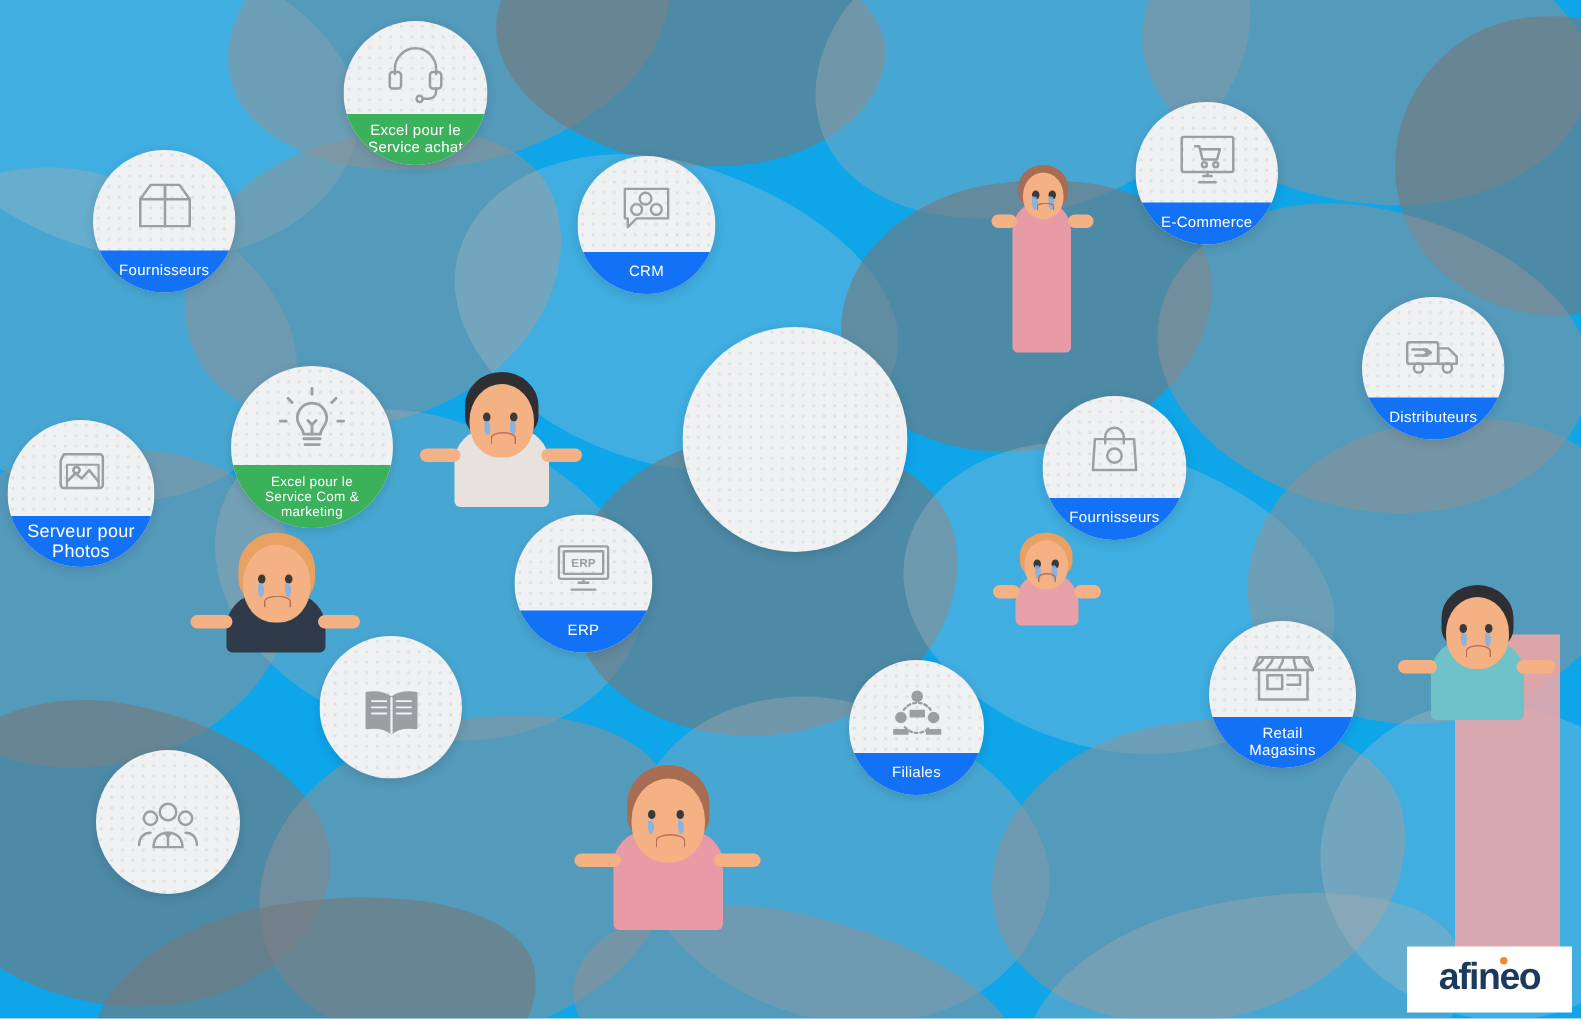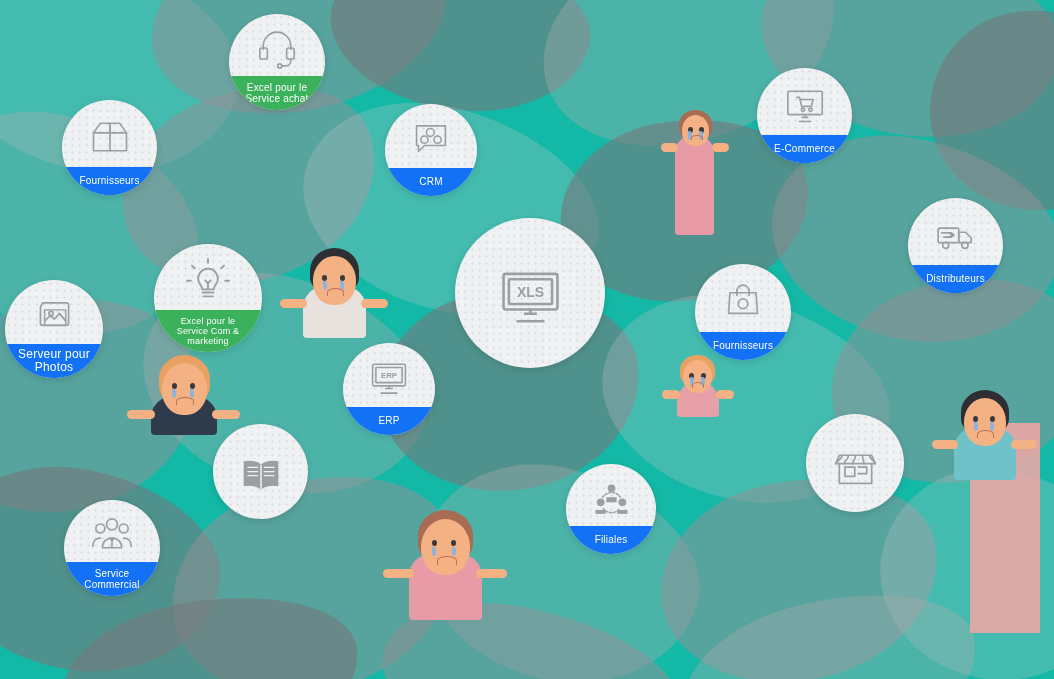--- a/index.html
+++ b/index.html
@@ -1,18 +1,18 @@
 <!DOCTYPE html>
 <html><head>
 <meta charset="utf-8">
 <style>
   html,body{margin:0;padding:0;background:#ffffff;}
   body{width:1054px;height:679px;overflow:hidden;font-family:"Liberation Sans",sans-serif;}
 
-  #stage{position:relative;width:1054px;height:679px;background:#14b8a6;overflow:hidden;}
+  #stage{position:relative;width:1054px;height:679px;background:#0ea5e9;overflow:hidden;}
 
   
   .blob{position:absolute;background:#8e9295;opacity:.55;border-radius:45% 55% 50% 50%/50% 45% 55% 50%;}
   .blob.l{opacity:.38;background:#a7abad;}
   .blob.d{opacity:.62;background:#74797c;}
   .blob.xl{opacity:.28;background:#c2c6c8;}
 
   
   .person{position:absolute;}
   .p-head{position:absolute;border-radius:50% 50% 46% 46%;background:#f4b183;}
@@ -236,28 +236,20 @@
           <svg width="50" height="50" viewBox="0 0 64 64" fill="none" stroke="#9b9fa2" stroke-width="2.4" stroke-linecap="round" stroke-linejoin="round">
             <path d="M32 10v-5M15 17l-3.5-3.5M49 17l3.5-3.5M10 33H5M54 33h5"></path>
             <path d="M21 36a12.5 12.5 0 1 1 22 0c-2 3-3.5 5-3.8 8H24.8c-.3-3-1.8-5-3.8-8z"></path>
             <path d="M25 48h14M26 53h12"></path>
             <path d="M32 44v-8M32 36l-3.5-3.5M32 36l3.5-3.5"></path>
           </svg>
         </div>
         <div class="cap h42" style="height: 42px; font-size: 9px;">Excel pour le<br>Service Com &amp;<br>marketing</div>
       </div>
       <div class="node green" style="left: 455px; top: 218px; width: 150px; height: 150px;">
-        <div class="icon">
-          <svg width="69" height="69" viewBox="0 0 64 64" fill="none" stroke="#9b9fa2" stroke-width="2.4" stroke-linecap="round" stroke-linejoin="round">
-            <rect x="7" y="11" width="50" height="33" rx="2"></rect>
-            <rect x="12" y="16" width="40" height="23" rx="1"></rect>
-            <path d="M27 48h10M20 55h24M32 44v4"></path>
-            <text x="32" y="32" font-size="13" font-family="Liberation Sans, sans-serif" fill="#9b9fa2" stroke="none" text-anchor="middle" font-weight="600">XLS</text>
-          </svg>
-        </div>
       </div>
       <div class="node blue" style="left: 5px; top: 280px; width: 98px; height: 98px;">
         <div class="icon">
           <svg width="45" height="45" viewBox="0 0 64 64" fill="none" stroke="#9b9fa2" stroke-width="2.4" stroke-linecap="round" stroke-linejoin="round">
             <path d="M12 20 15 14h34a3 3 0 0 1 3 3v26a3 3 0 0 1-3 3H15a3 3 0 0 1-3-3z"></path>
             <path d="M18 24h30v22H18z" stroke-width="2"></path>
             <path d="M18 40l8-8 6 5 7-8 9 11"></path>
             <circle cx="27" cy="29" r="3"></circle>
           </svg>
         </div>
@@ -286,31 +278,32 @@
       </div>
       <div class="node blue" style="left: 806px; top: 414px; width: 98px; height: 98px;">
         <div class="icon">
           <svg width="45" height="45" viewBox="0 0 64 64" fill="none" stroke="#9b9fa2" stroke-width="2.4" stroke-linecap="round" stroke-linejoin="round">
             <path d="M9 16h46l5 12H4z"></path>
             <path d="M9 28v28h46V28"></path>
             <path d="M17 33h14v13H17zM36 33h12v9H36"></path>
             <path d="M13 16c0 7-9 7-9 12M22 16c0 7-6 7-6 12M32 16c0 7-4 7-4 12M42 16c0 7 2 7 2 12M52 16c0 7 8 7 8 12"></path>
           </svg>
         </div>
+        <div class="cap h34" style="height: 34px; font-size: 10px;">Retail<br>Magasins</div>
       </div>
       <div class="node blue" style="left: 213px; top: 424px; width: 95px; height: 95px;">
         <div class="icon">
           <svg width="44" height="44" viewBox="0 0 64 64" fill="none" stroke="#9b9fa2" stroke-width="2.4" stroke-linecap="round" stroke-linejoin="round">
             <path d="M32 18C26 13 16 12 8 13v34c8-1 18 0 24 5 6-5 16-6 24-5V13c-8-1-18 0-24 5z" fill="#9b9fa2" stroke="#9b9fa2"></path>
             <path d="M32 18v34" stroke="#f0f1f2" stroke-width="2.2"></path>
             <path d="M13 21h14M13 27h14M13 33h14M37 21h14M37 27h14M37 33h14" stroke="#f0f1f2" stroke-width="1.8"></path>
           </svg>
         </div>
       </div>
-      <div class="node blue" style="left: 566px; top: 464px; width: 90px; height: 90px;">
+      <div class="node blue" style="left: 566px; top: 440px; width: 90px; height: 90px;">
         <div class="icon">
           <svg width="41" height="41" viewBox="0 0 64 64" fill="none" stroke="#9b9fa2" stroke-width="2.4" stroke-linecap="round" stroke-linejoin="round">
             <circle cx="32" cy="16" r="6" fill="#9b9fa2" stroke="none"></circle>
             <path d="M24 30h16v8H24z" fill="#9b9fa2" stroke="none"></path>
             <circle cx="15" cy="38" r="6" fill="#9b9fa2" stroke="none"></circle>
             <path d="M7 50h16v6H7z" fill="#9b9fa2" stroke="none"></path>
             <circle cx="49" cy="38" r="6" fill="#9b9fa2" stroke="none"></circle>
             <path d="M41 50h16v6H41z" fill="#9b9fa2" stroke="none"></path>
             <path d="M18 30a17 17 0 0 1 28 0M19 48a17 17 0 0 0 26 0" stroke-dasharray="3 3"></path>
           </svg>
@@ -322,18 +315,24 @@
           <svg width="44" height="44" viewBox="0 0 64 64" fill="none" stroke="#9b9fa2" stroke-width="2.4" stroke-linecap="round" stroke-linejoin="round">
             <circle cx="32" cy="18" r="8"></circle>
             <path d="M18 52c0-9 6-14 14-14s14 5 14 14z"></path>
             <circle cx="15" cy="24" r="6.5"></circle>
             <path d="M4 50c0-8 5-12 11-12"></path>
             <circle cx="49" cy="24" r="6.5"></circle>
             <path d="M60 50c0-8-5-12-11-12"></path>
             <path d="M32 38v12M29 38l3 4 3-4"></path>
           </svg>
         </div>
-        <div class="cap h34" style="height: 34px; font-size: 10px;">Service<br>Commercial</div>
       </div>
     </div>
 
+  <div id="logo">
+    <div class="wm">
+      <span>afineo</span>
+      <span class="dot"></span>
+    </div>
+    <div class="tag"></div>
+  </div>
 
 </div>
 
 </body></html>

